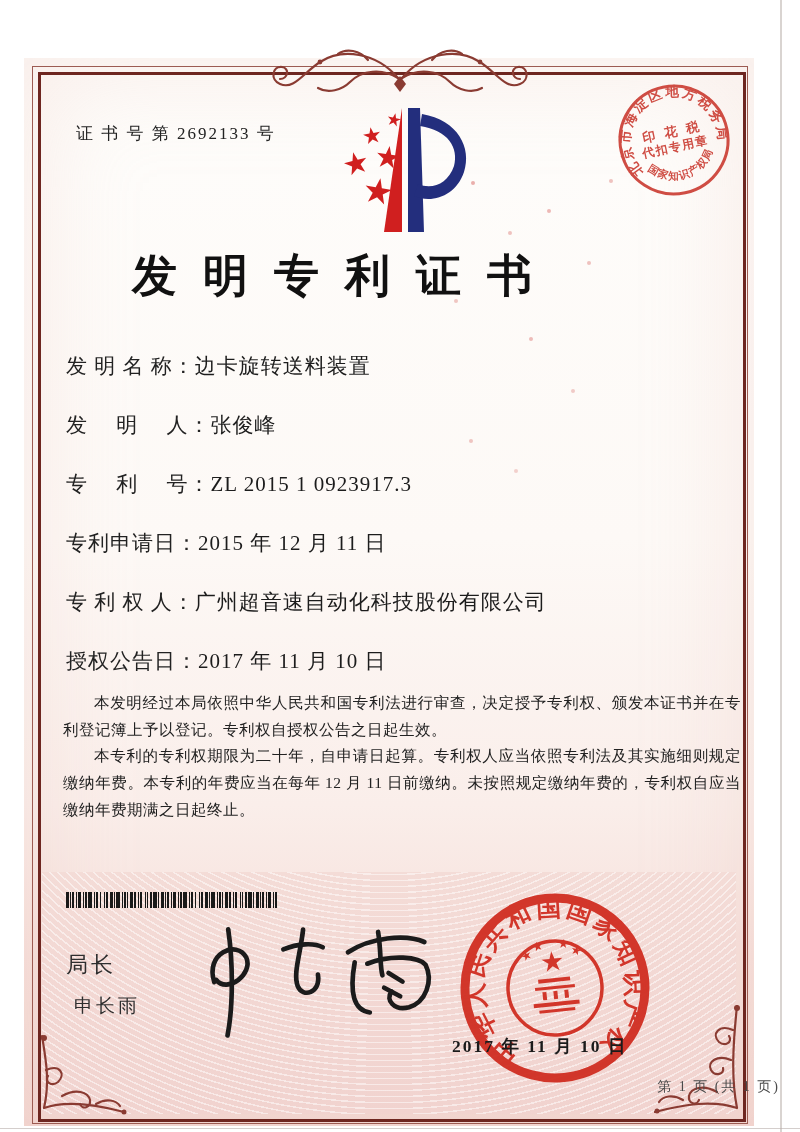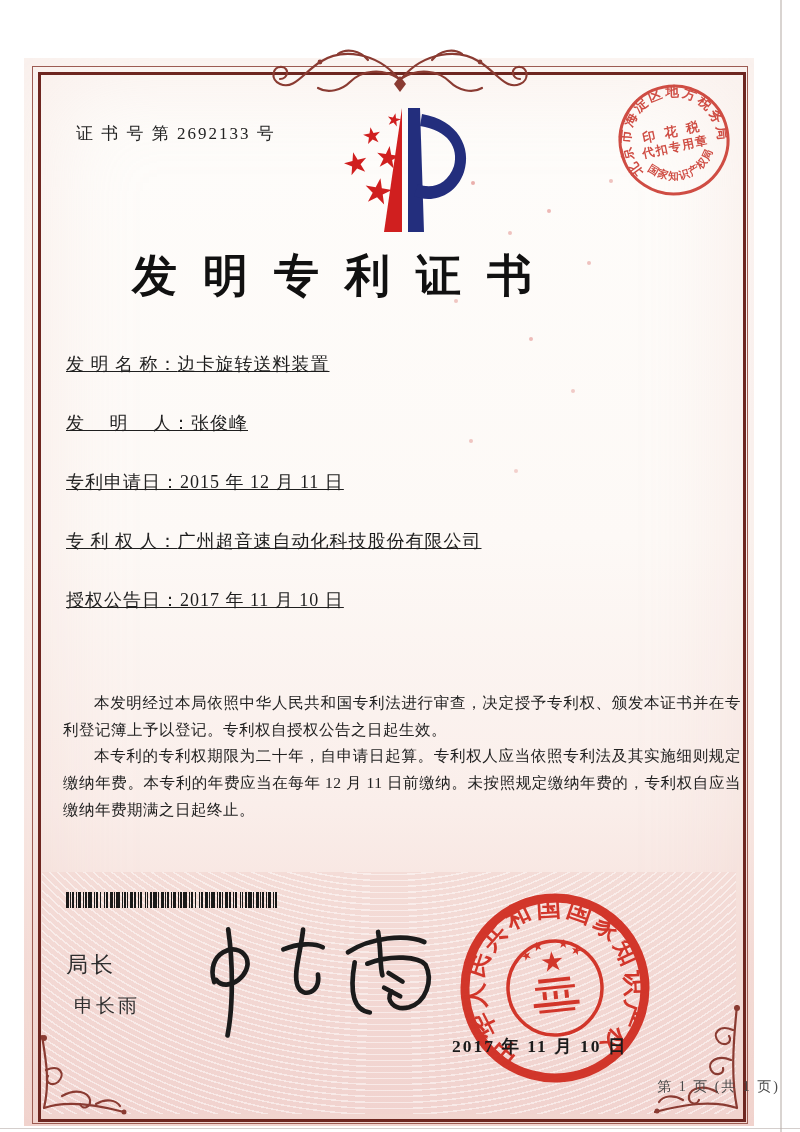--- a/index.html
+++ b/index.html
@@ -43,21 +43,21 @@
   .tax-seal{position:absolute;left:614px;top:80px;width:120px;height:120px;transform:rotate(-12deg);opacity:.88;}
 
   .title{
     position:absolute;left:0;top:246px;width:664px;text-align:center;
     font-family:"Liberation Sans","DejaVu Sans",sans-serif;
     font-size:45px;font-weight:bold;color:#111;
     letter-spacing:26px;text-indent:26px;white-space:nowrap;
   }
 
   .fields{position:absolute;left:66px;top:352px;width:660px;}
-  .field{height:59px;font-size:18px;white-space:nowrap;text-decoration:underline;}
+  .field{height:59px;font-size:21px;white-space:nowrap;}
   .field .flabel{color:#222;letter-spacing:1px;}
   .field .fvalue{color:#1c1c1c;letter-spacing:1px;}
 
   .body-text{position:absolute;left:63px;top:690px;width:678px;font-size:15.5px;line-height:1.72;color:#222;text-align:justify;}
   .body-text p{margin:0;text-indent:2em;letter-spacing:0.5px;}
 
   .barcode{position:absolute;left:66px;top:892px;width:212px;height:16px;}
 
   .director{position:absolute;left:66px;top:950px;font-family:"Liberation Sans","DejaVu Sans",sans-serif;color:#2e2e2e;}
   .director .d-title{font-size:22px;letter-spacing:3px;margin-bottom:13px;}
@@ -168,20 +168,23 @@
 </svg>
 
 <div class="title">发明专利证书</div>
 
 <div class="fields">
   <div class="field">
     <span class="flabel">发 明 名 称：</span><span class="fvalue">边卡旋转送料装置</span>
   </div>
   <div class="field">
     <span class="flabel">发　 明　 人：</span><span class="fvalue">张俊峰</span>
+  </div>
+  <div class="field">
+    <span class="flabel">专　 利　 号：</span><span class="fvalue">ZL 2015 1 0923917.3</span>
   </div>
   <div class="field">
     <span class="flabel">专利申请日：</span><span class="fvalue">2015 年 12 月 11 日</span>
   </div>
   <div class="field">
     <span class="flabel">专 利 权 人：</span><span class="fvalue">广州超音速自动化科技股份有限公司</span>
   </div>
   <div class="field">
     <span class="flabel">授权公告日：</span><span class="fvalue">2017 年 11 月 10 日</span>
   </div>

